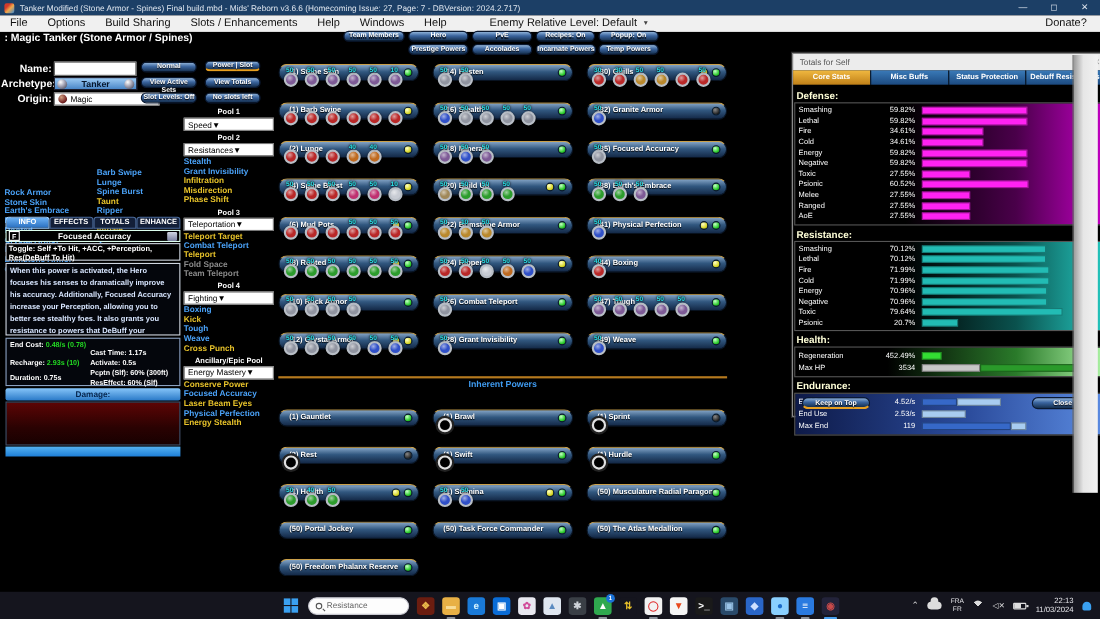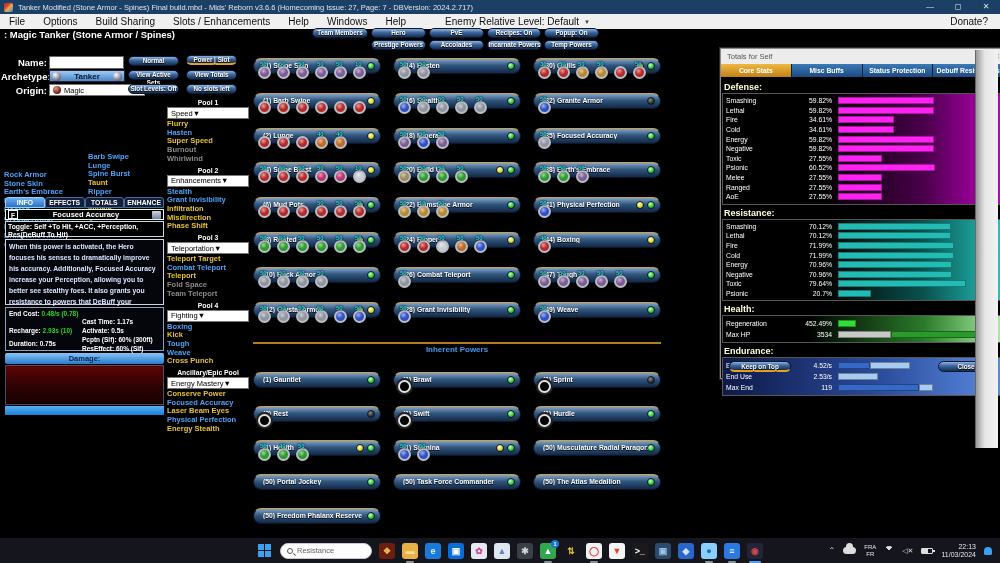--- a/index.html
+++ b/index.html
@@ -211,33 +211,26 @@
       </div>
     </div>
   <div id="pools-col" class="abs" style="left:167px;top:96px;width:82px">
       <div class="poolgrp">
         <div class="ghdr">Pool 1</div>
         <div class="gdd">
           <span class="sorb" style="background: radial-gradient(circle at 35% 30%, rgb(255, 255, 255), rgb(200, 160, 32) 55%, rgb(17, 17, 17));"></span>
           <span>Speed</span>
           <span class="dcaret">▼</span>
         </div>
-        <div>
-          <div class="pi avail">Flurry</div>
-          <div class="pi taken">Hasten</div>
-          <div class="pi avail">Super Speed</div>
-          <div class="pi unavail">Burnout</div>
-          <div class="pi unavail">Whirlwind</div>
-        </div>
       </div>
       <div class="poolgrp">
         <div class="ghdr">Pool 2</div>
         <div class="gdd">
           <span class="sorb" style="background: radial-gradient(circle at 35% 30%, rgb(255, 255, 255), rgb(90, 74, 158) 55%, rgb(17, 17, 17));"></span>
-          <span>Enhancements</span>
+          <span>Resistances</span>
           <span class="dcaret">▼</span>
         </div>
         <div>
           <div class="pi taken">Stealth</div>
           <div class="pi taken">Grant Invisibility</div>
           <div class="pi avail">Infiltration</div>
           <div class="pi avail">Misdirection</div>
           <div class="pi avail">Phase Shift</div>
         </div>
       </div>

